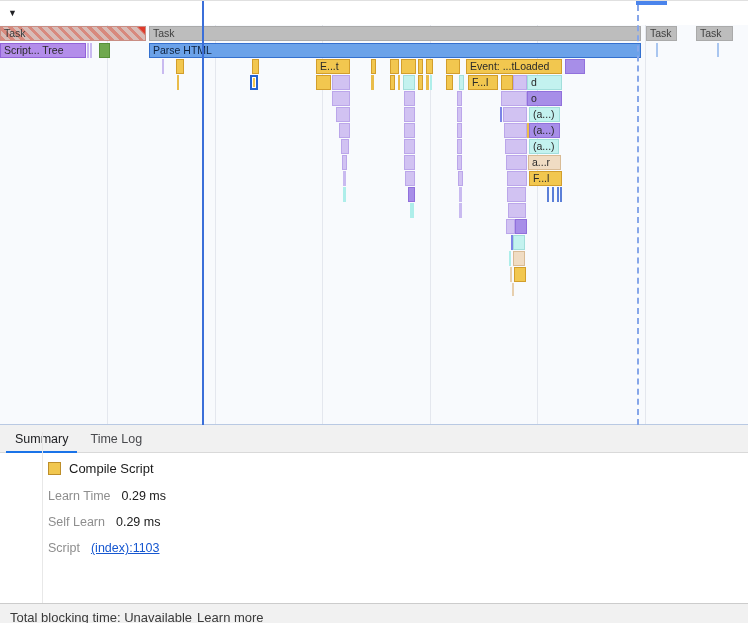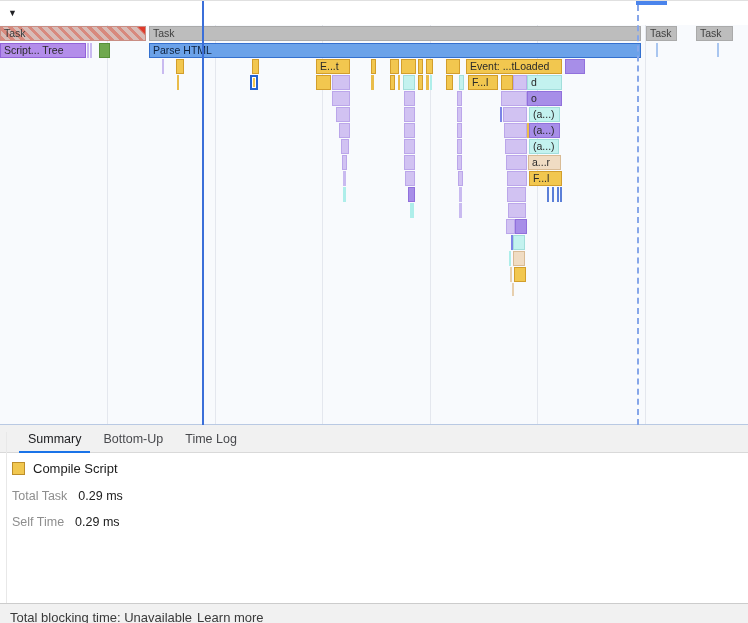--- a/index.html
+++ b/index.html
@@ -21,27 +21,27 @@
        border:1px solid #c98d83;color:#3a3a3a;}
   .blk.hatched::after{content:'';position:absolute;top:0;right:0;width:0;height:0;
        border-top:7px solid #e03a2c;border-left:7px solid transparent;}
   .blk.sel{border:2px solid #2563cf !important;box-shadow:inset 0 0 0 1px #ffffff;z-index:3;}
   .vline{position:absolute;top:0;z-index:5;}
   .vline.solid{left:202px;width:2px;height:424px;background:#3b6fd9;}
   .vline.dashed{left:637px;top:4px;height:420px;width:0;border-left:2px dashed #86a6e9;}
   .topbar{position:absolute;left:636px;top:0;width:31px;height:4px;background:#4a84ec;z-index:6;}
   
   .tabs{height:28px;background:#f1f1f1;border-bottom:1px solid #d9d9d9;display:flex;
-        align-items:center;padding-left:17px;box-sizing:border-box;}
+        align-items:center;padding-left:4px;box-sizing:border-box;}
   .tab{position:relative;height:100%;display:flex;align-items:center;padding:0 11px;
        font-size:12.5px;color:#48494d;cursor:default;}
   .tab.active{color:#202124;}
   .tab.active::after{content:'';position:absolute;left:2px;right:2px;bottom:-1px;height:2px;background:#1a73e8;}
   
-  .summary{position:relative;height:143px;background:#fff;box-sizing:border-box;}
+  .summary{position:relative;height:143px;background:#fff;box-sizing:border-box;margin-left:36px;}
   .pane-edge{position:absolute;left:6px;top:-28px;bottom:0;width:1px;background:#e8e8e8;}
   .trow{margin:7px 0 0 12px;height:16px;display:flex;align-items:center;font-size:13px;color:#1a1a1a;}
   .swatch{display:inline-block;width:13px;height:13px;background:#f1c74f;border:1px solid #bd8e2a;
           margin-right:8px;box-sizing:border-box;}
   .field{margin:10px 0 0 12px;height:16px;display:flex;align-items:center;font-size:12.5px;}
   .field.first{margin-top:12px;}
   .flabel{color:#8e8e8e;margin-right:11px;}
   .fvalue{color:#202020;}
   a.link{color:#1657d0;text-decoration:underline;font-size:12.5px;}
   
@@ -158,37 +158,40 @@
         <div class="blk c-yellow" style="background: rgb(242, 199, 79); border: 1px solid rgb(210, 158, 44); left: 514px; top: 242px; width: 12px; height: 15px;"></div>
         <div class="blk c-tanTick tick" style="background: rgb(231, 207, 174); left: 512px; top: 258px; width: 2px; height: 13px;"></div>
       </div>
     <div class="vline solid"></div>
     <div class="vline dashed"></div>
     <div class="topbar"></div>
   </div>
 
   <div class="tabs">
     <div class="tab active">Summary</div>
-    <div class="tab">Bottom-Up</div>
     <div class="tab">Time Log</div>
   </div>
 
   <div class="summary">
     <div class="pane-edge"></div>
     <div class="trow">
       <span class="swatch" style="background: rgb(241, 199, 79);"></span>
       <span>Compile Script</span>
     </div>
     <div class="field first">
-      <span class="flabel">Total Task</span>
+      <span class="flabel">Learn Time</span>
       <span class="fvalue">0.29 ms</span>
     </div>
     <div class="field">
-      <span class="flabel">Self Time</span>
+      <span class="flabel">Self Learn</span>
       <span class="fvalue">0.29 ms</span>
+    </div>
+    <div class="field">
+      <span class="flabel">Script</span>
+      <a class="link" href="#">(index):1103</a>
     </div>
   </div>
 
   <div class="footer">
     <span>Total blocking time: Unavailable</span>
     <a href="#">Learn more</a>
   </div>
 
 </div>
 

